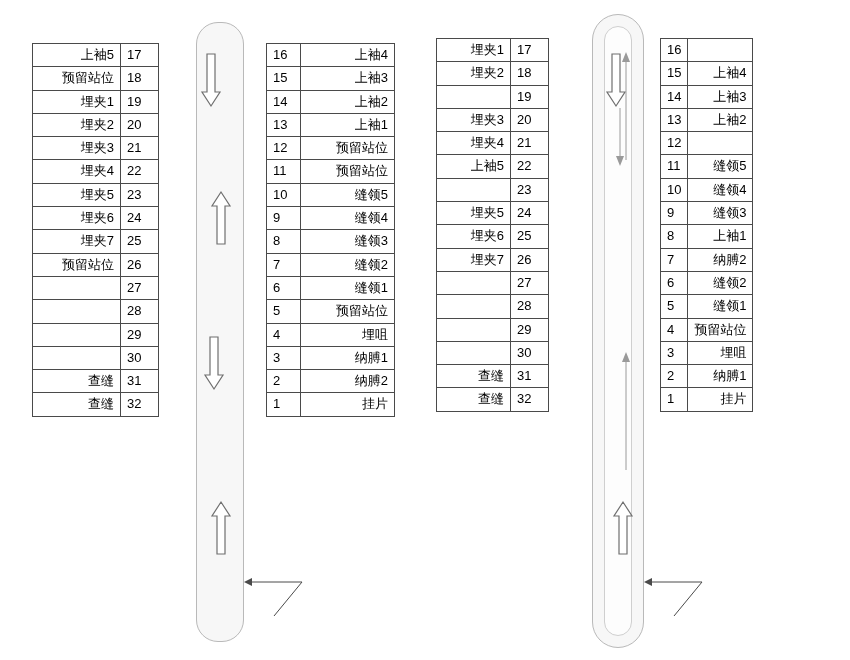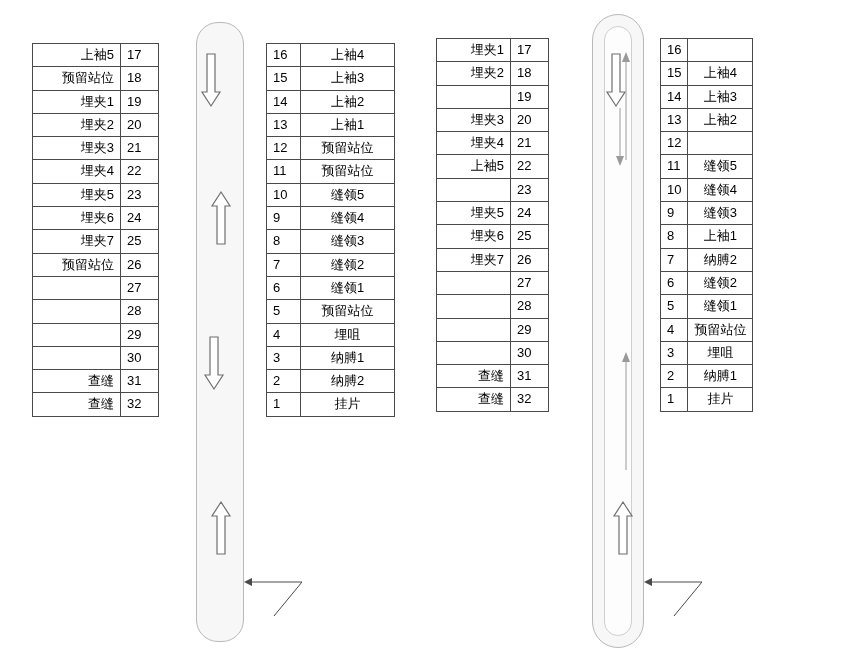--- a/index.html
+++ b/index.html
@@ -29,21 +29,21 @@
   }
   .table td {
     border: 1px solid #4a4a4a;
     height: 20px;
     padding: 4px 6px;
     line-height: 1.1;
     white-space: nowrap;
     box-sizing: border-box;
   }
   .cell-label-right { text-align: right; }
-  .cell-label-left  { text-align: center; }
+  .cell-label-left  { text-align: right; }
   .cell-num-left    { text-align: left; }
 
   
   .t1 { left: 32px; top: 43px; }
   .t1 td.lab { width: 88px; }
   .t1 td.num { width: 38px; }
 
   .t2 { left: 266px; top: 43px; }
   .t2 td.num { width: 34px; }
   .t2 td.lab { width: 94px; }

